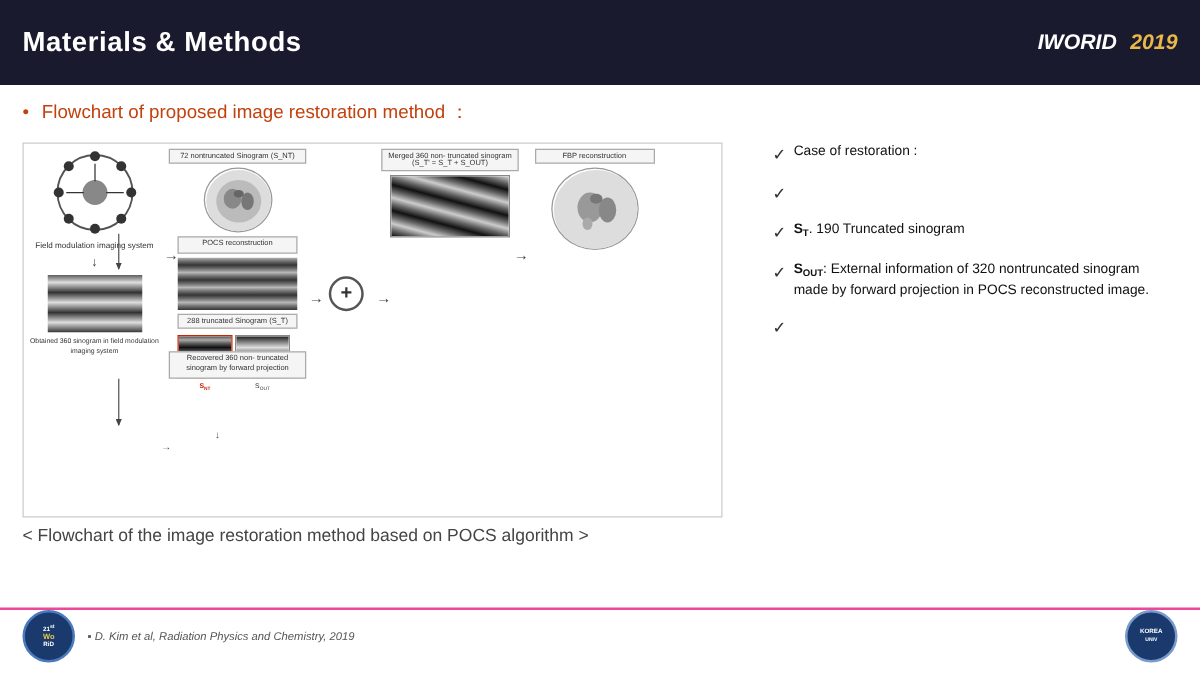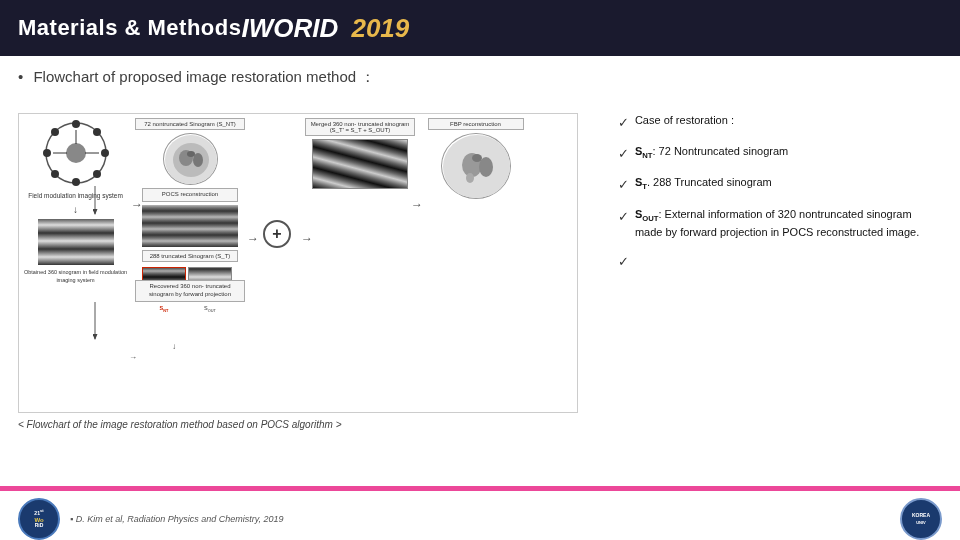--- a/index.html
+++ b/index.html
@@ -9,54 +9,54 @@
       font-family: Arial, sans-serif;
       background: #fff;
       overflow: hidden;
       position: relative;
     }
 
     
     .header {
       background: #1a1a2e;
       color: white;
-      height: 56px;
-      display: flex;
-      align-items: center;
-      justify-content: flex-start;
+      height: 68px;
+      display: flex;
+      align-items: center;
+      justify-content: space-between;
       padding: 0 18px;
     }
     .header-title {
       font-size: 22px;
       font-weight: bold;
       color: white;
       letter-spacing: 0.5px;
     }
     .header-brand {
-      font-size: 26px;
+      font-size: 17px;
       font-weight: bold;
       font-style: italic;
     }
     .header-brand .iworid {
       color: white;
     }
     .header-brand .year {
       color: #e8b84b;
       margin-left: 6px;
     }
 
     
     .content {
       padding: 12px 18px 6px 18px;
     }
 
     .bullet-heading {
       font-size: 15px;
-      margin-bottom: 26px;
-      color: #404040;
+      margin-bottom: 15px;
+      color: #c2410c;
     }
 
     .main-area {
       display: flex;
       gap: 16px;
       align-items: flex-start;
     }
 
     
     .diagram-area {
@@ -91,38 +91,37 @@
       color: #111;
       font-size: 11px;
     }
 
     .orange-text {
       color: #c8440a;
       font-weight: bold;
     }
 
     .caption-text {
-      font-size: 10px;
+      font-size: 14px;
       color: #444;
       margin-top: 6px;
-      font-style: italic;
     }
 
     
     .footer {
       position: absolute;
       bottom: 0;
       left: 0;
       right: 0;
       height: 54px;
       display: flex;
-      align-items: flex-end;
+      align-items: flex-start;
       justify-content: space-between;
       padding: 0 18px;
-      border-top: 5px solid #ec4899;
+      border-top: 2px solid #ec4899;
       margin-top: 25px;
     }
 
     .footer-left {
       display: flex;
       align-items: center;
       gap: 10px;
     }
 
     .logo-circle {
@@ -546,29 +545,26 @@
 
       <div class="check-item">
         <span class="check-mark">✓</span>
         <span class="check-text">
           <span>Case of restoration :</span><br>
         </span>
       </div>
 
       <div class="check-item">
         <span class="check-mark">✓</span>
-        <span class="check-text">
-          <strong>S<sub>NT</sub></strong><span>: 72 Nontruncated sinogram</span>
-        </span>
       </div>
 
       <div class="check-item">
         <span class="check-mark">✓</span>
         <span class="check-text">
-          <strong>S<sub>T</sub></strong><span>. 288 Truncated sinogram</span>
+          <strong>S<sub>T</sub></strong><span>. 190 Truncated sinogram</span>
         </span>
       </div>
 
       <div class="check-item">
         <span class="check-mark">✓</span>
         <span class="check-text">
           <strong>S<sub>OUT</sub></strong><span>: External information of 320 nontruncated sinogram made by forward projection in POCS reconstructed image.</span>
         </span>
       </div>
 

